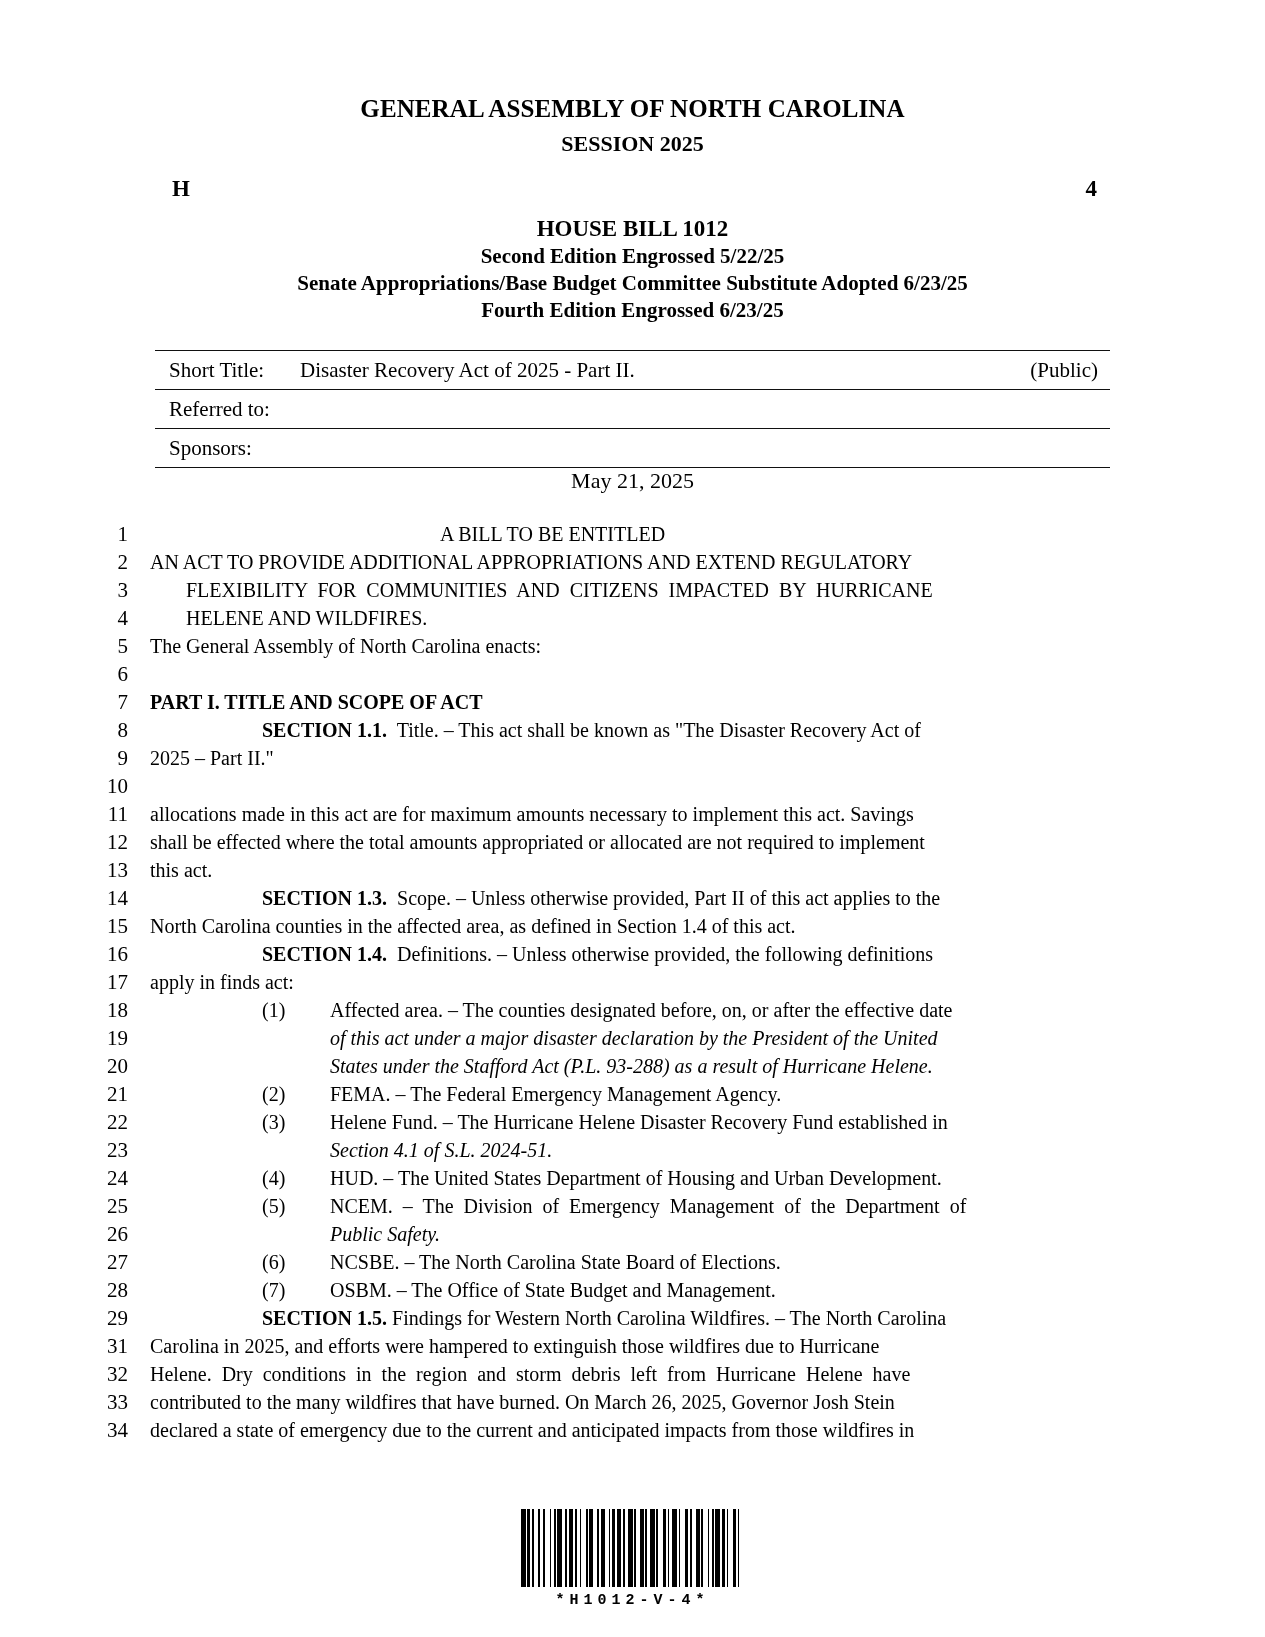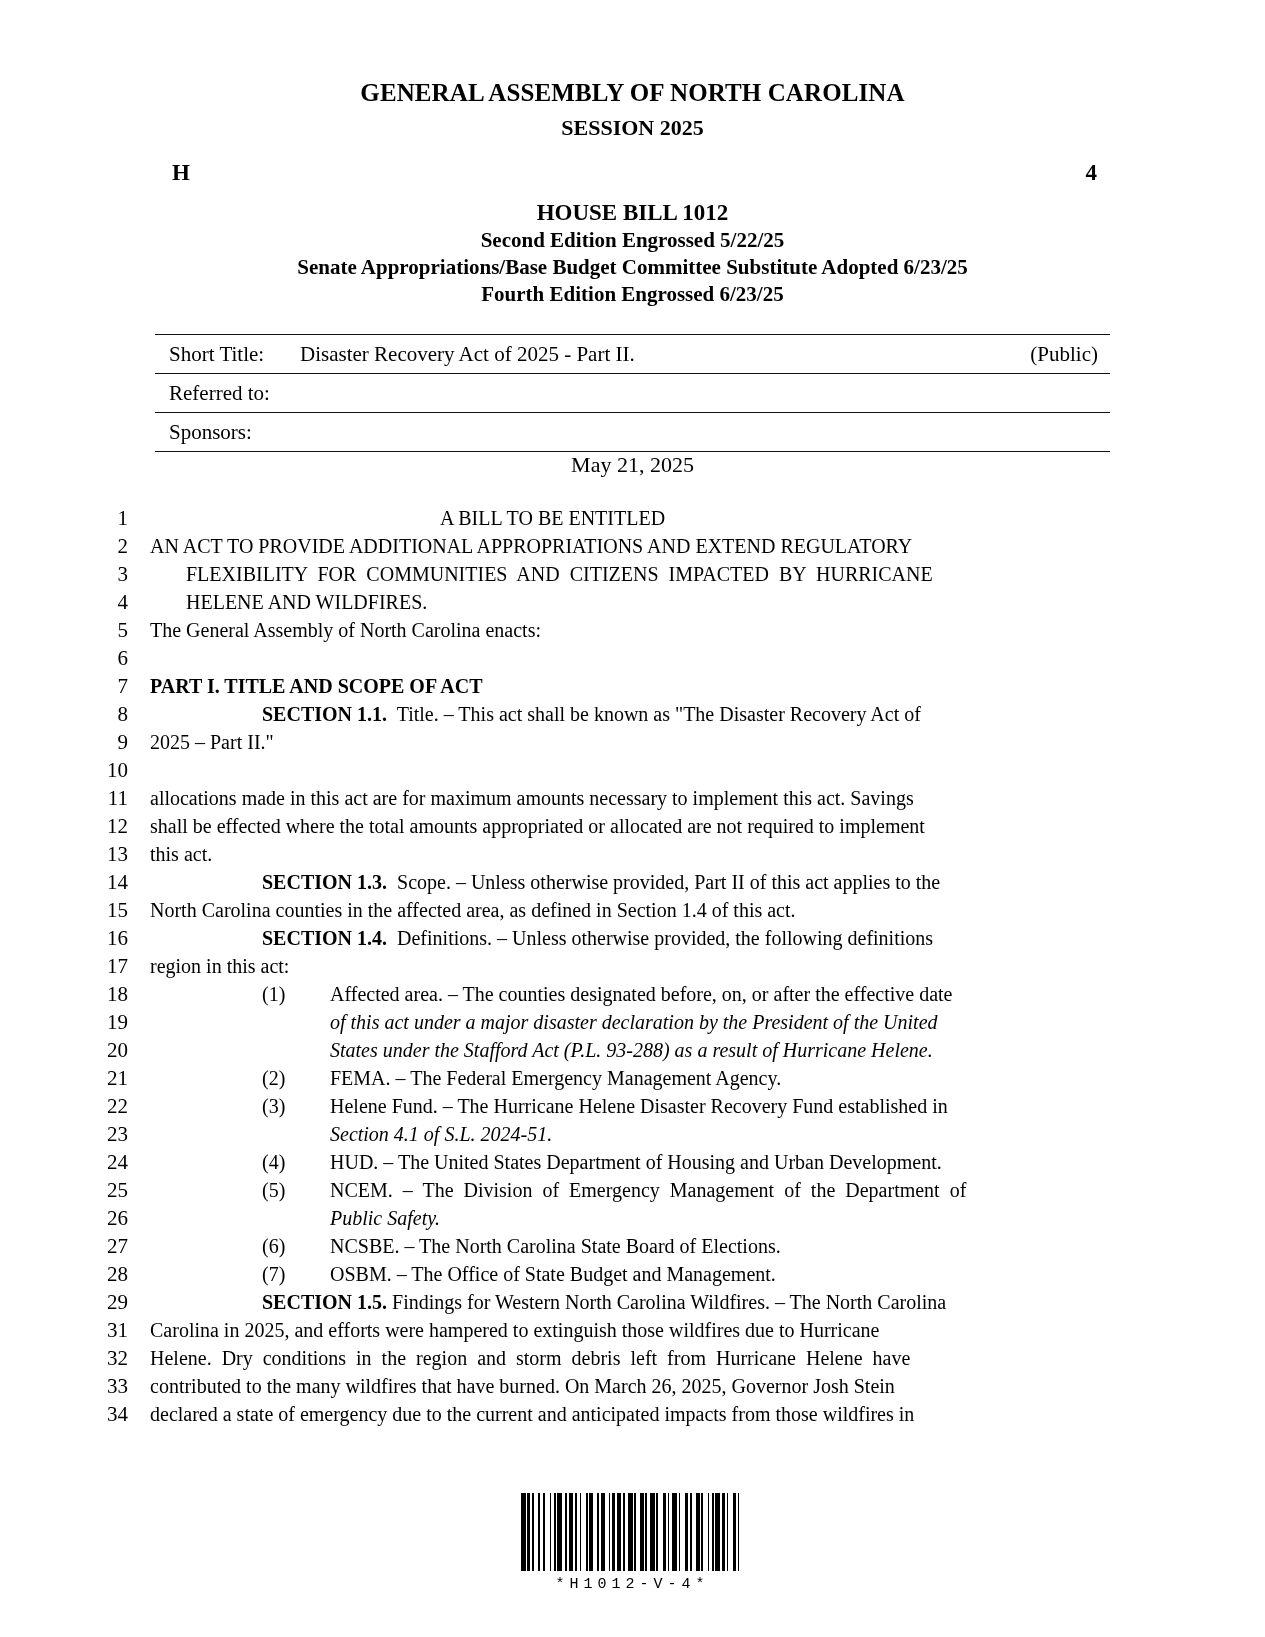--- a/index.html
+++ b/index.html
@@ -20,20 +20,21 @@
     height: 1637px;
     position: relative;
     box-sizing: border-box;
     padding: 0;
   }
 
   
   .masthead {
     text-align: center;
     padding-top: 78px;
+    margin-top: 16px;
   }
   .masthead .ga-title {
     font-size: 25px;
     font-weight: bold;
     letter-spacing: 0.1px;
     line-height: 1.18;
   }
   .masthead .session {
     font-size: 22px;
     font-weight: bold;
@@ -156,20 +157,21 @@
     width: 68px;
   }
 
   
   .barcode-wrap {
     position: absolute;
     left: 0;
     right: 0;
     bottom: 44px;
     text-align: center;
+    font-weight: bold;
   }
   .barcode {
     display: inline-block;
     height: 78px;
     line-height: 0;
     font-size: 0;
     white-space: nowrap;
   }
   .barcode i {
     display: inline-block;
@@ -284,21 +286,21 @@
       <div class="line">
         <div class="lnum">15</div>
         <div class="ltext">North Carolina counties in the affected area, as defined in Section 1.4 of this act.</div>
       </div>
       <div class="line">
         <div class="lnum">16</div>
         <div class="ltext ind-sec"><span class="b">SECTION 1.4.</span><span>  Definitions. – Unless otherwise provided, the following definitions</span></div>
       </div>
       <div class="line">
         <div class="lnum">17</div>
-        <div class="ltext">region in this act:</div>
+        <div class="ltext">apply in finds act:</div>
       </div>
       <div class="line">
         <div class="lnum">18</div>
         <div class="ltext ind-num"><span class="numtag">(1)</span><span>Affected area. – The counties designated before, on, or after the effective date</span></div>
       </div>
       <div class="line">
         <div class="lnum">19</div>
         <div class="ltext ind-def">of this act under a major disaster declaration by the President of the United</div>
       </div>
       <div class="line">

